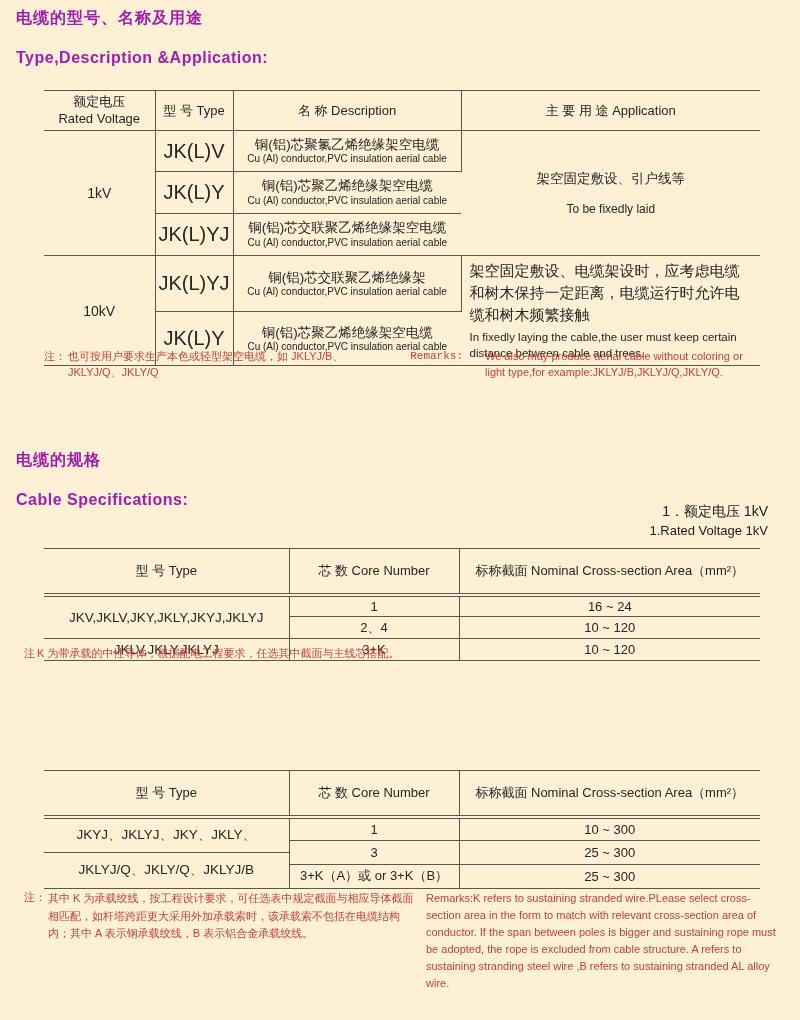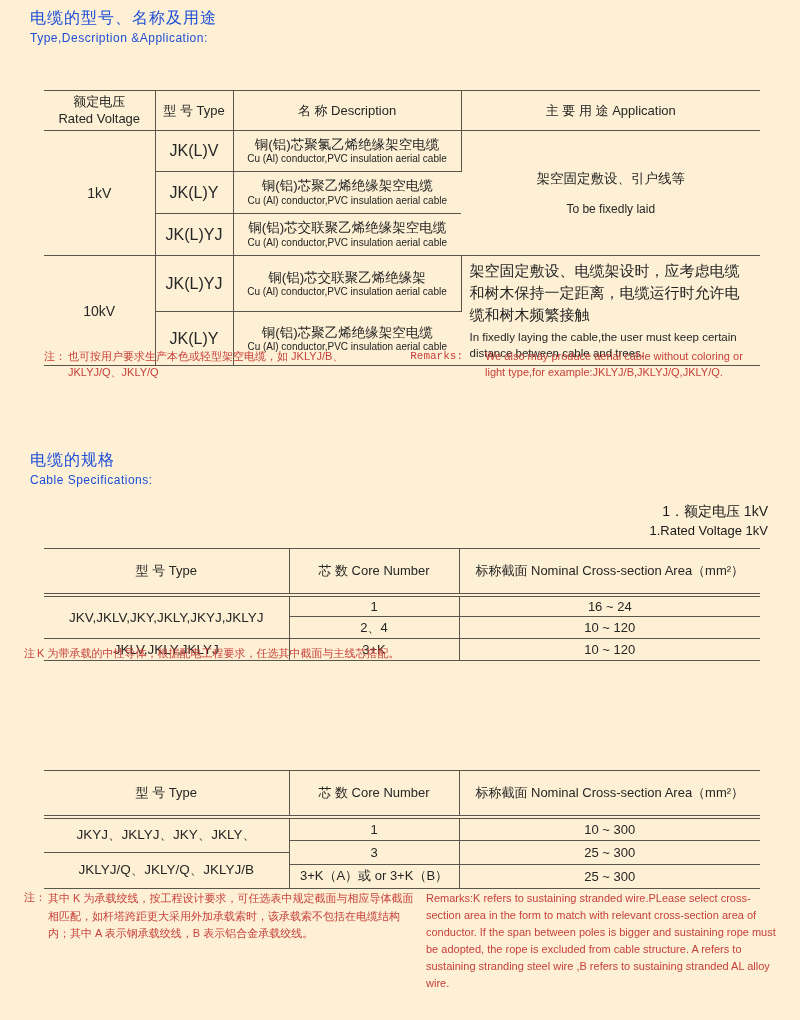--- a/index.html
+++ b/index.html
@@ -1,39 +1,39 @@
 <!DOCTYPE html>
 <html><head>
 <meta charset="utf-8">
 <style>
   * { margin:0; padding:0; box-sizing:border-box; }
   body { width:800px; height:1020px; font-family:"Liberation Sans","DejaVu Sans",sans-serif; }
   .page { position:relative; width:800px; height:1020px; background:#FDF0D4; overflow:hidden; }
 
   
-  .sec-title { position:absolute; left:30px; color:#1d4ed8; font-weight:normal; }
+  .sec-title { position:absolute; left:16px; color:#a21caf; font-weight:bold; }
   .sec-title .zh { font-size:16px; letter-spacing:1px; }
-  .sec-title .en { font-size:12px; margin-top:2px; letter-spacing:0.5px; }
+  .sec-title .en { font-size:16px; margin-top:20px; letter-spacing:0.5px; }
 
   
   .sub-head { position:absolute; right:32px; text-align:right; color:#1A1A1A; font-weight:normal; }
   .sub-head .zh { font-size:14px; }
   .sub-head .en { font-size:13px; margin-top:2px; }
 
   table { border-collapse:collapse; table-layout:fixed; position:absolute; left:44px; width:716px; color:#262626; }
   td { border-right:1px solid #5A564C; border-bottom:1px solid #5A564C; text-align:center; vertical-align:middle; padding:0; }
   td:last-child { border-right:none; }
   tr.t-top td { border-top:1px solid #5A564C; }
   td.dbl { border-bottom:4px double #5A564C; }
 
   
   .t1 .hdr td { font-size:13px; }
   .t1 .hdr .two-line div { line-height:1.25; }
   .t1 td.voltage { font-size:14px; }
-  .t1 td.type { font-size:16px; }
+  .t1 td.type { font-size:20px; }
   .t1 .desc-zh { font-size:13.5px; line-height:1.2; }
   .t1 .desc-en { font-size:10px; line-height:1.2; color:#222; }
   .t1 .app1-zh { font-size:13.5px; }
   .t1 .app1-en { font-size:12px; margin-top:14px; }
   .t1 td.app2 { text-align:left; padding:4px 6px 4px 8px; }
   .t1 .app2-zh { font-size:15px; line-height:1.45; }
   .t1 .app2-en { font-size:11.5px; line-height:1.4; margin-top:4px; }
 
   
   .spec .hdr td { font-size:13px; }

